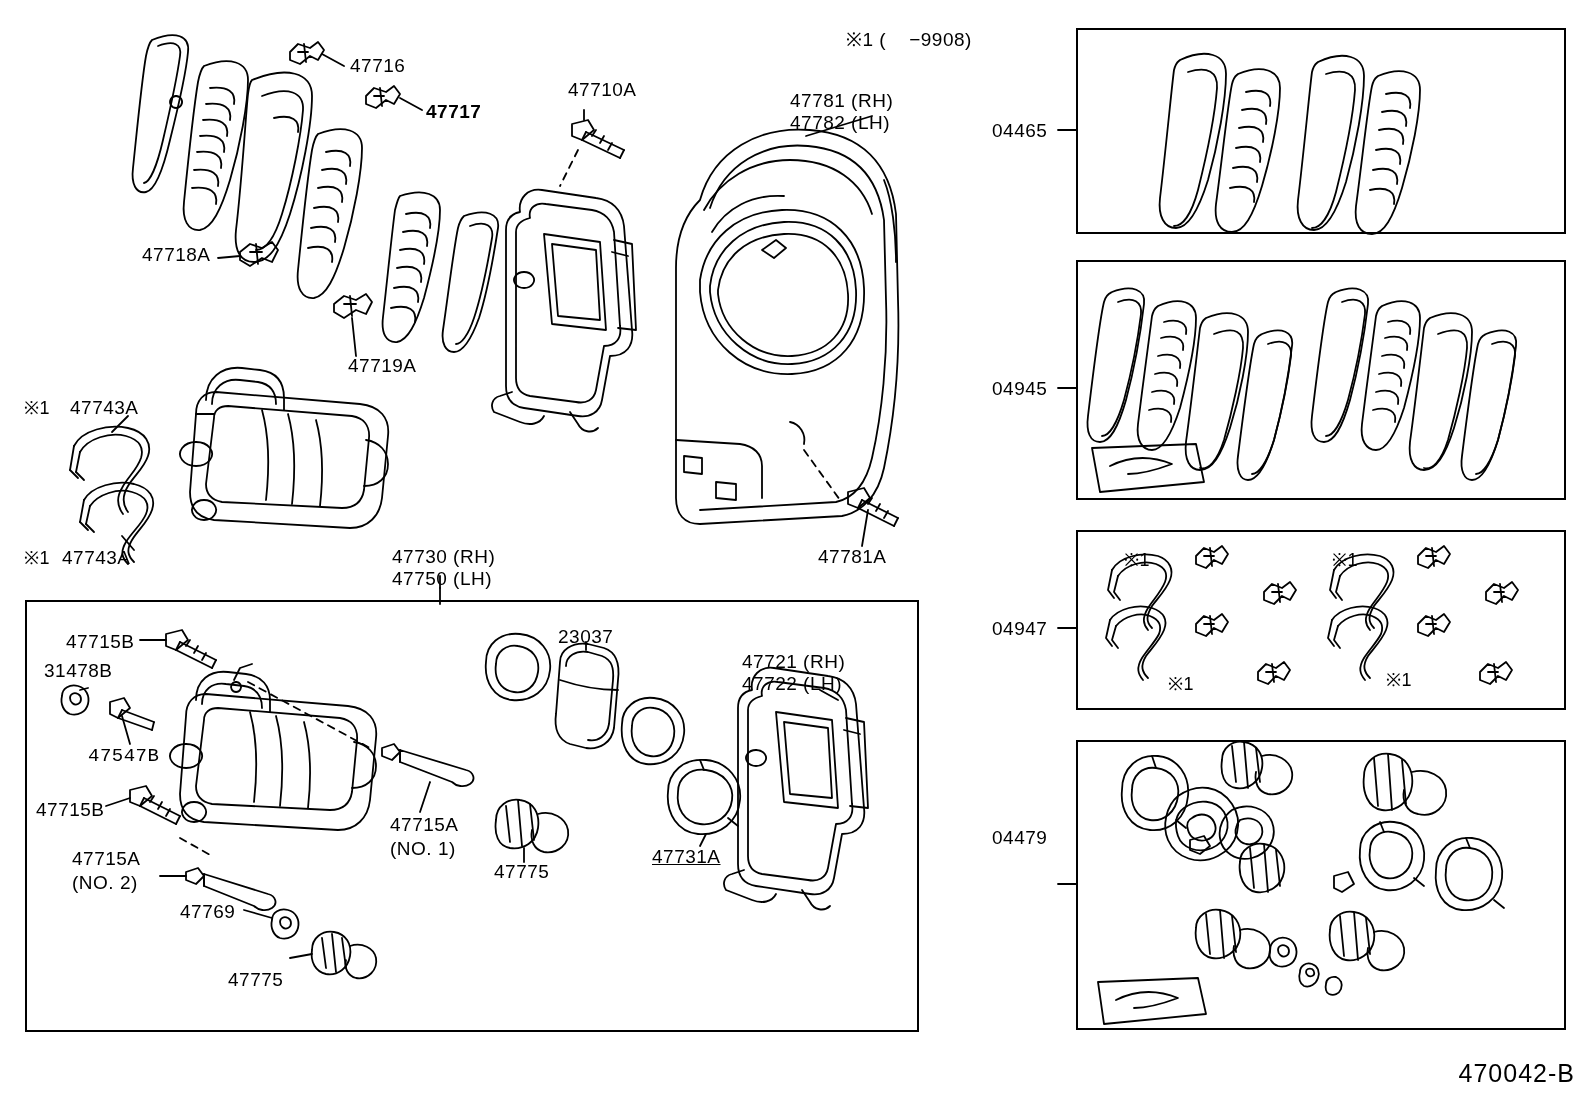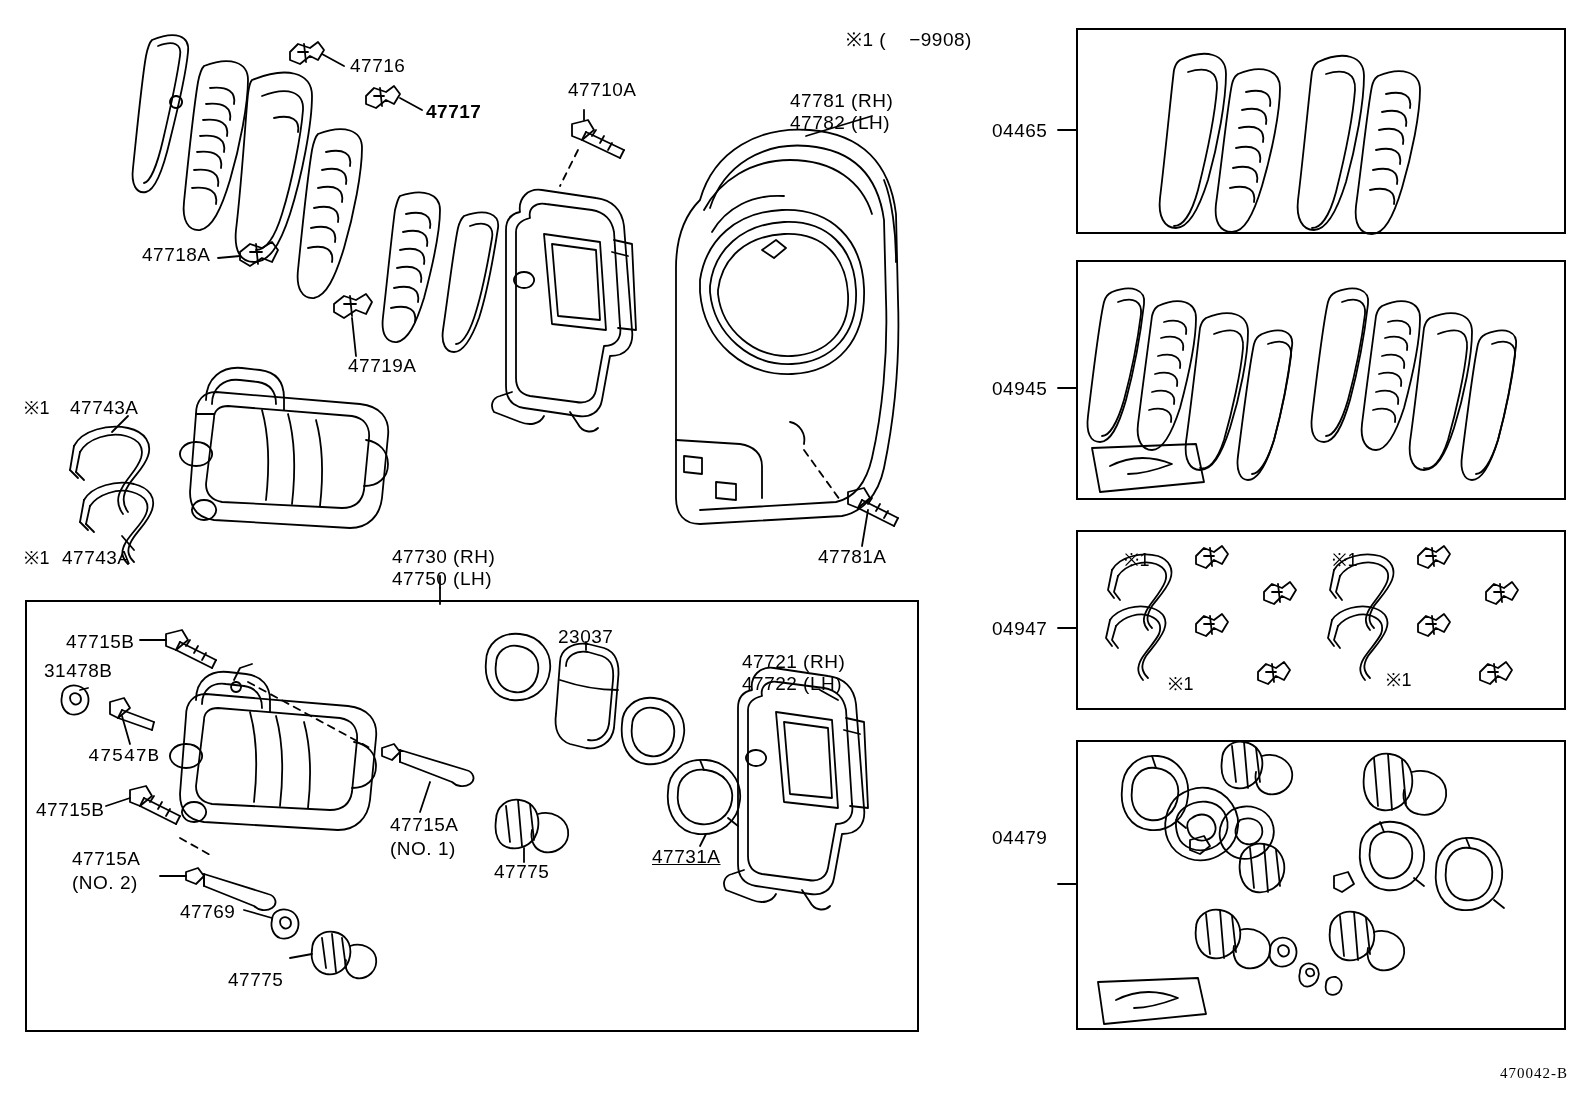--- a/index.html
+++ b/index.html
@@ -35,25 +35,24 @@
   svg.art {
     position: absolute;
     left: 0;
     top: 0;
     width: 1592px;
     height: 1099px;
     pointer-events: none;
   }
   .dgcode {
     position: absolute;
-    right: 24px;
+    right: 17px;
     bottom: 14px;
-    font-size: 15px;
+    font-size: 25px;
     letter-spacing: 1px;
-    font-family: Liberation Serif, serif;
   }
   .star { font-size: 18px; }
 </style>
 </head>
 <body>
 
 <div id="page">
 
   <svg class="art" viewBox="0 0 1592 1099">
     <g fill="none" stroke="#000" stroke-width="1.8" stroke-linejoin="round" stroke-linecap="round">

